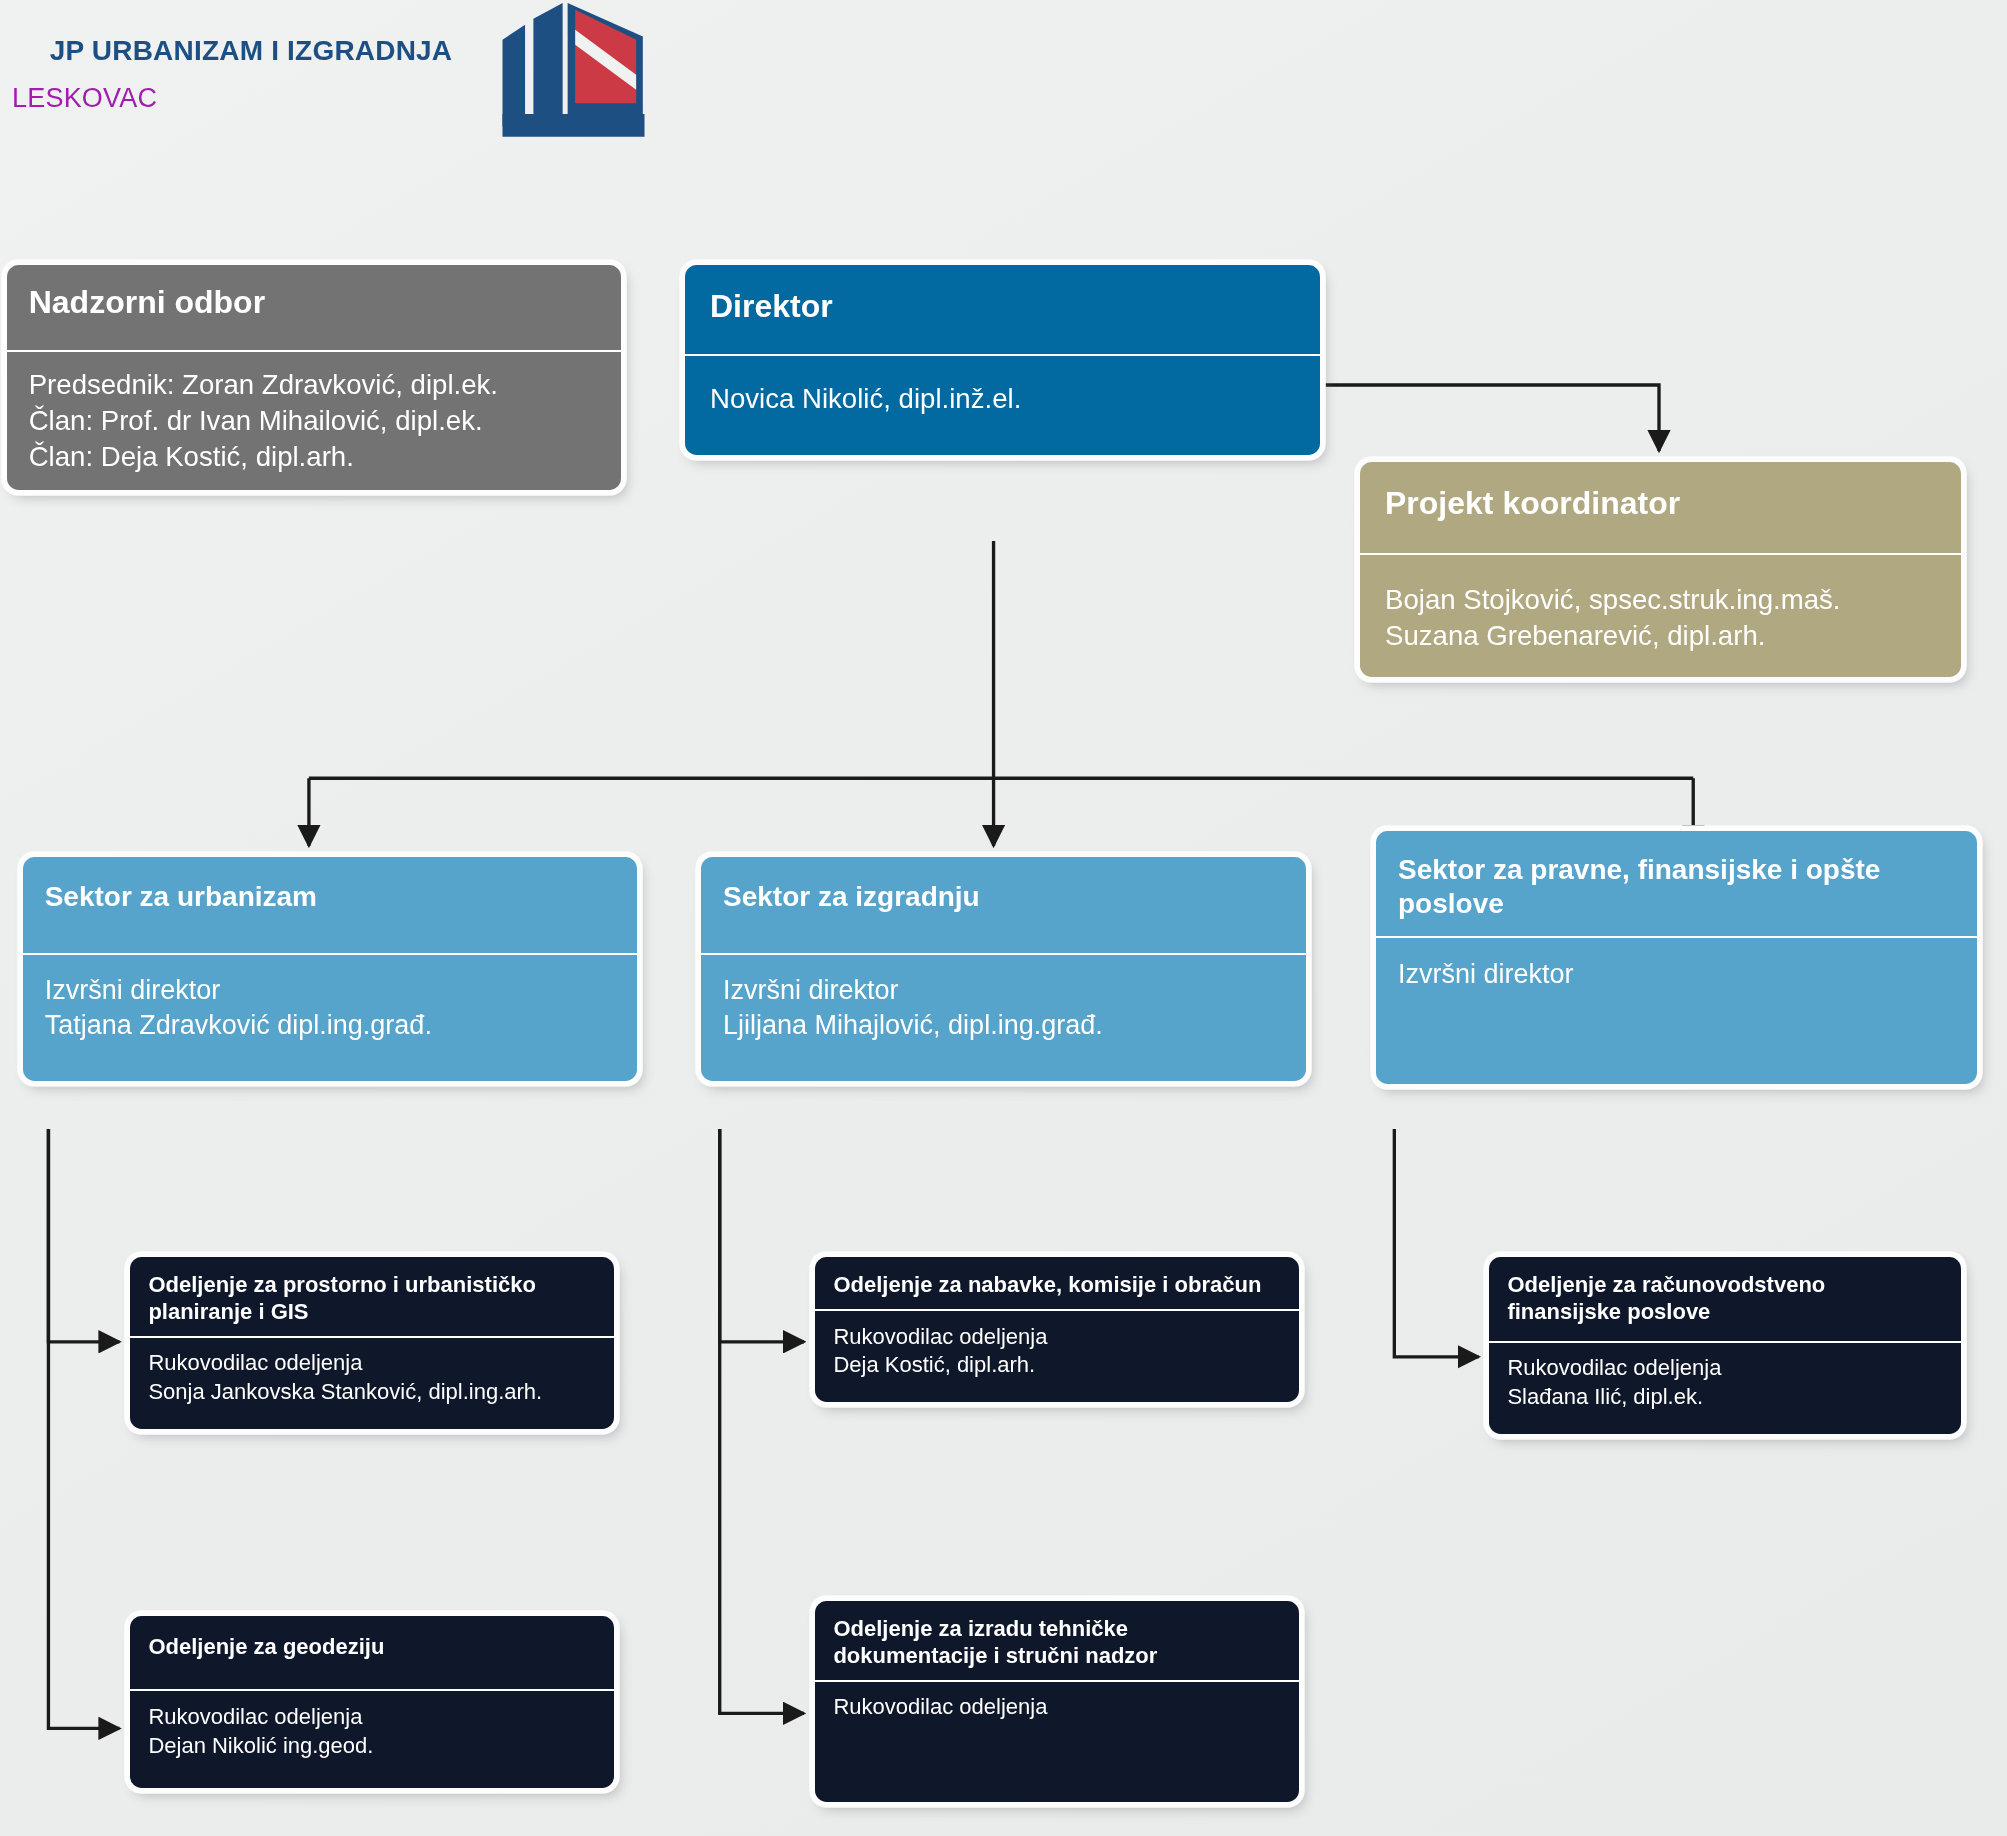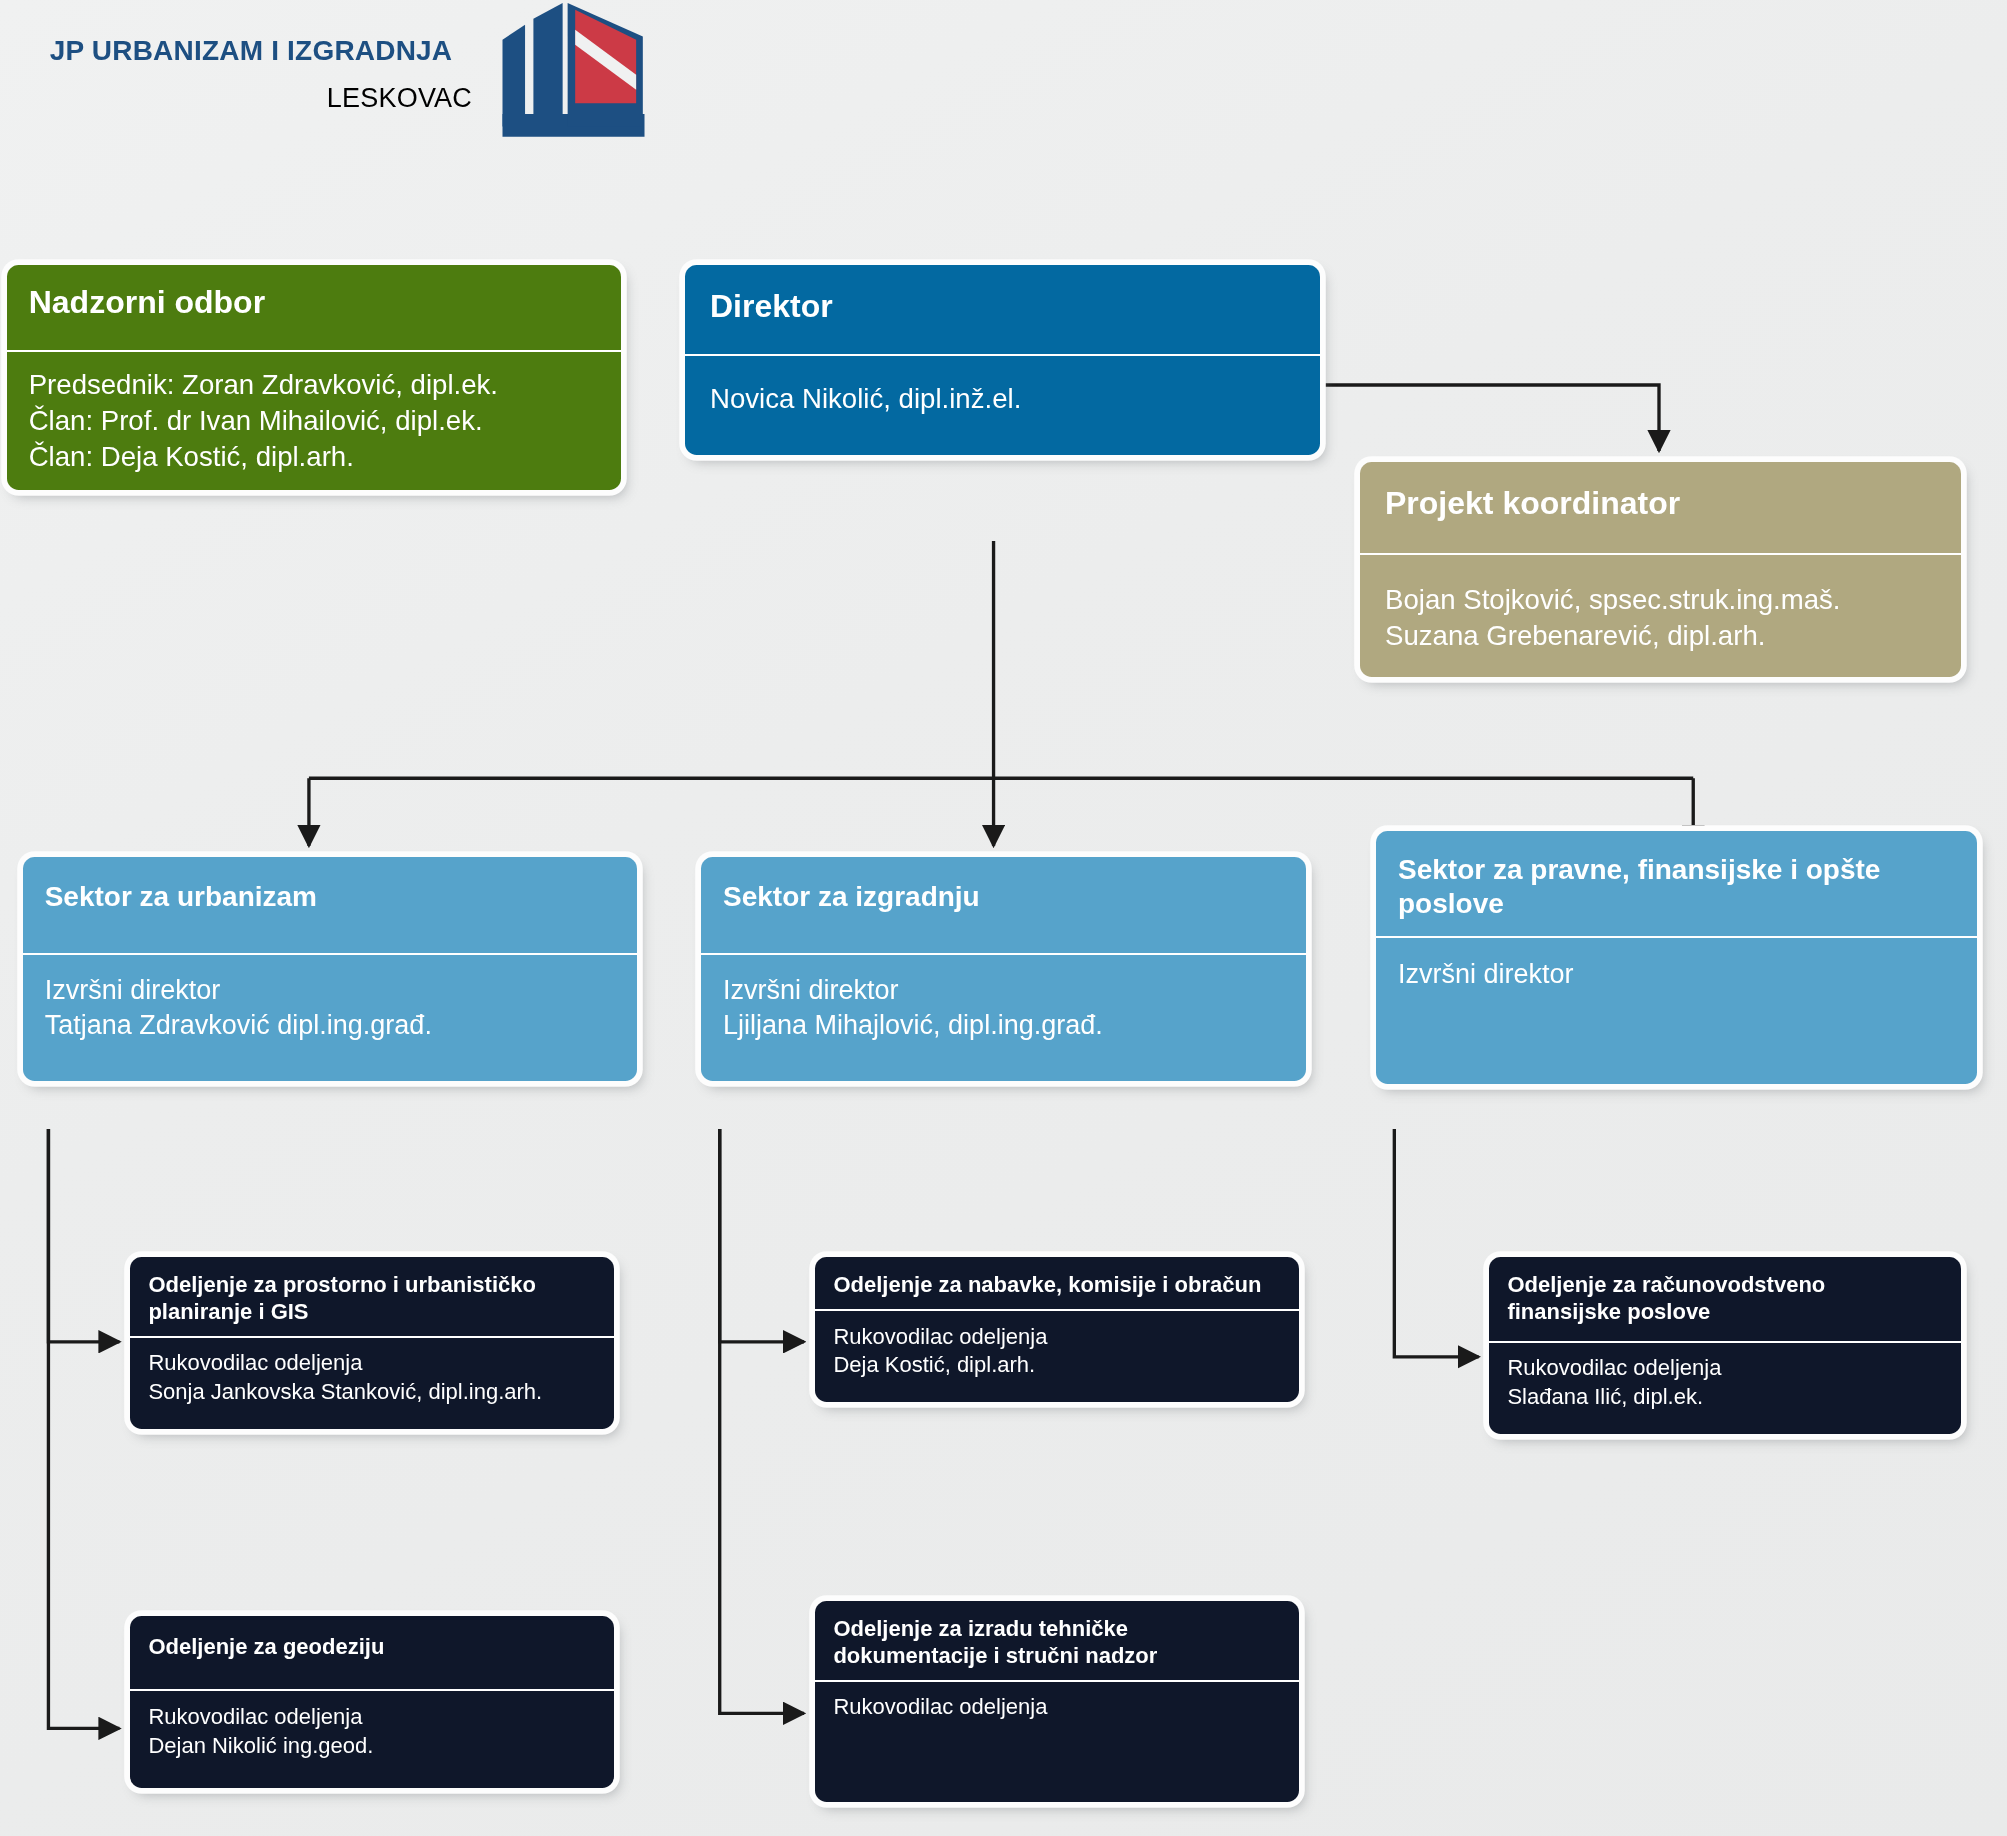--- a/index.html
+++ b/index.html
@@ -20,23 +20,23 @@
   
   #header { position: absolute; left: 0; top: 0; width: 685px; height: 159px; }
   #org-title {
     position: absolute; left: 30px; top: 35px; width: 442px;
     text-align: center;
     font-size: 28px; font-weight: bold; letter-spacing: 0.2px;
     color: #1d4f82;
     white-space: nowrap;
   }
   #org-city {
-    position: absolute; left: 30px; top: 83px; width: 442px;
-    text-align: right;
-    font-size: 27px; color: #000000; letter-spacing: 0.2px;
+    position: absolute; left: 12px; top: 83px; width: 442px;
+    text-align: left;
+    font-size: 27px; color: #a21caf; letter-spacing: 0.2px;
   }
   #logo { position: absolute; left: 494px; top: 3.3px; width: 159px; height: 142px; }
 
   
   #wires { position: absolute; left: 0; top: 0; width: 2008px; height: 1837px; pointer-events: none; }
 
   
   .node {
     position: absolute;
     border-radius: 11.7px;
@@ -54,21 +54,21 @@
   }
   .node .body {
     box-sizing: border-box;
     padding: 15px 22px 15px 22px;
     line-height: 1.3;
     font-weight: normal;
   }
   .node .body .line { display: block; white-space: nowrap; }
 
   
-  .c-red    { background: #4d7c0f; }
+  .c-red    { background: #737373; }
   .c-navy   { background: #0369a1; }
   .c-khaki  { background: #b0a880; }
   .c-blue   { background: #56a3cb; margin-left: 16px; }
   .c-sage   { background: #0f172a; }
 
   
   .lvl1 .title { font-size: 32px; }
   .lvl1 .body  { font-size: 27.6px; }
 
   .lvl2 .title { font-size: 28px; }

